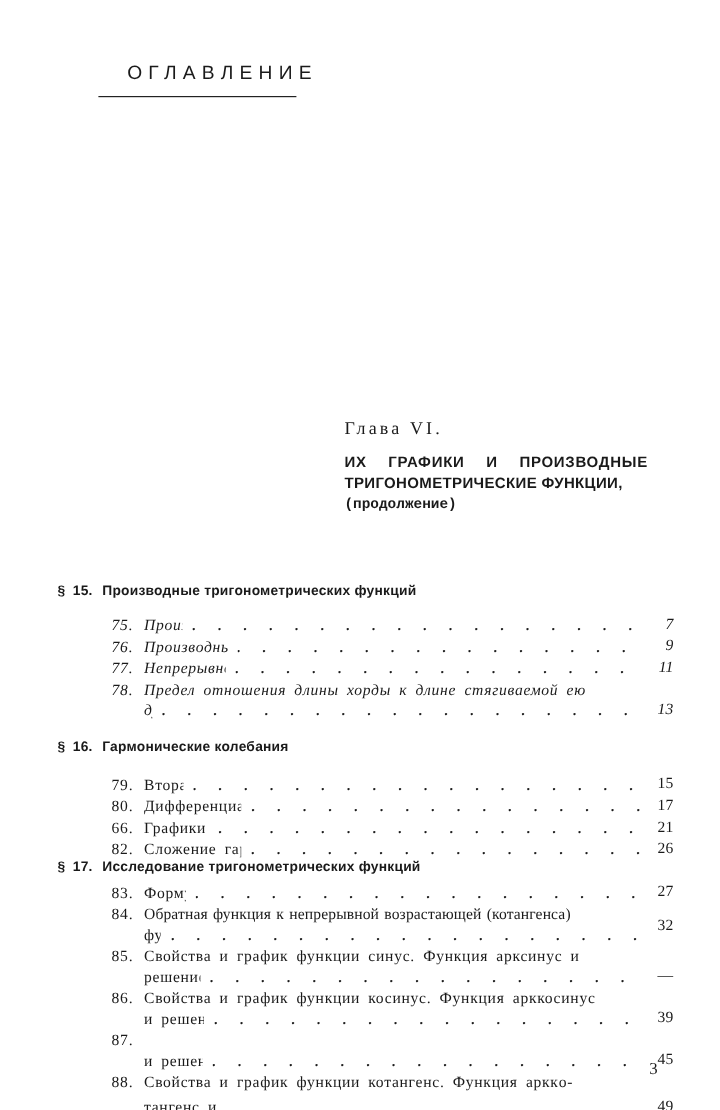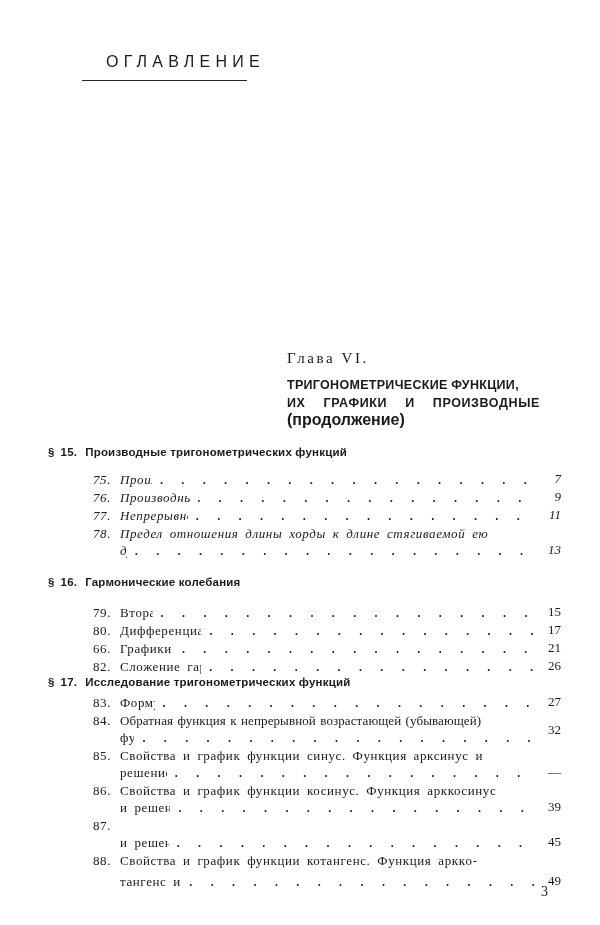--- a/index.html
+++ b/index.html
@@ -46,36 +46,37 @@
     .chapter-title-line {
       font-family: "Liberation Sans", "DejaVu Sans", sans-serif;
       font-weight: bold;
       font-size: 12.5px;
       line-height: 18px;
       white-space: nowrap;
     }
     .chapter-title-line.l1 { letter-spacing: 0.3px; }
     .chapter-title-line.l2 { word-spacing: 14px; letter-spacing: 0.6px; }
     .chapter-sub {
-      font-family: Liberation Sans, sans-serif;
-      font-weight: bold;
-      font-size: 16px;
+      font-family: Liberation Mono, monospace;
+      font-weight: bold;
+      font-size: 12px;
       line-height: 16px;
     }
     .section {
       position: absolute;
       left: 48px;
       width: 520px;
     }
     .section-heading {
       font-family: "Liberation Sans", "DejaVu Sans", sans-serif;
       font-weight: bold;
       font-size: 11.5px;
       letter-spacing: 0.2px;
       white-space: nowrap;
+      margin-top: 41px;
     }
     .section-heading .sym { margin-right: 6px; }
     .section-heading .num { margin-right: 8px; }
     .entries {
       position: relative;
       margin-left: 45px;
       width: 468px;
     }
     .entry {
       position: relative;
@@ -125,22 +126,22 @@
     }
   </style>
 </head>
 <body>
 
 <div class="page-title">ОГЛАВЛЕНИЕ</div>
 <div class="title-rule"></div>
 
 <div class="chapter-block">
   <div class="chapter-label">Глава VI.</div>
+  <div class="chapter-title-line l2">ИХ ГРАФИКИ И ПРОИЗВОДНЫЕ</div>
   <div class="chapter-title-line l1">ТРИГОНОМЕТРИЧЕСКИЕ ФУНКЦИИ,</div>
-  <div class="chapter-title-line l2">ИХ ГРАФИКИ И ПРОИЗВОДНЫЕ</div>
   <div class="chapter-sub">(продолжение)</div>
 </div>
 
 <div class="section" style="top:446px;">
   <div class="section-heading">
     <span class="sym">§</span><span class="num">15.</span><span>Производные тригонометрических функций</span>
   </div>
   <div class="entries" style="margin-top:13px;font-style:italic;">
     <div class="entry">
       <div class="row">
@@ -229,21 +230,21 @@
       <div class="row">
           <span class="enum">83.</span>
           <span class="text">Формулы приведения</span>
           <span class="leader">. . . . . . . . . . . . . . . . . . . . . . . . . . . . . . . . . . . . . . . . . . . . . . . . . . . . . . . . . . . . . . . . . . . .</span>
         </div>
       <span class="page">27</span>
     </div>
     <div class="entry">
       <div class="row">
           <span class="enum">84.</span>
-          <span class="text" style="letter-spacing:0.1px;word-spacing:1px;">Обратная функция к непрерывной возрастающей (убывающей)</span>
+          <span class="text" style="letter-spacing:0.1px;word-spacing:1px;">Обратная функция к непрерывной возрастающей (котангенса)</span>
         </div>
       <div class="row cont">
           <span class="text">функции</span>
           <span class="leader">. . . . . . . . . . . . . . . . . . . . . . . . . . . . . . . . . . . . . . . . . . . . . . . . . . . . . . . . . . . . . . . . . . . .</span>
         </div>
       <span class="page" style="bottom:9px;">32</span>
     </div>
     <div class="entry">
       <div class="row">
           <span class="enum">85.</span>

